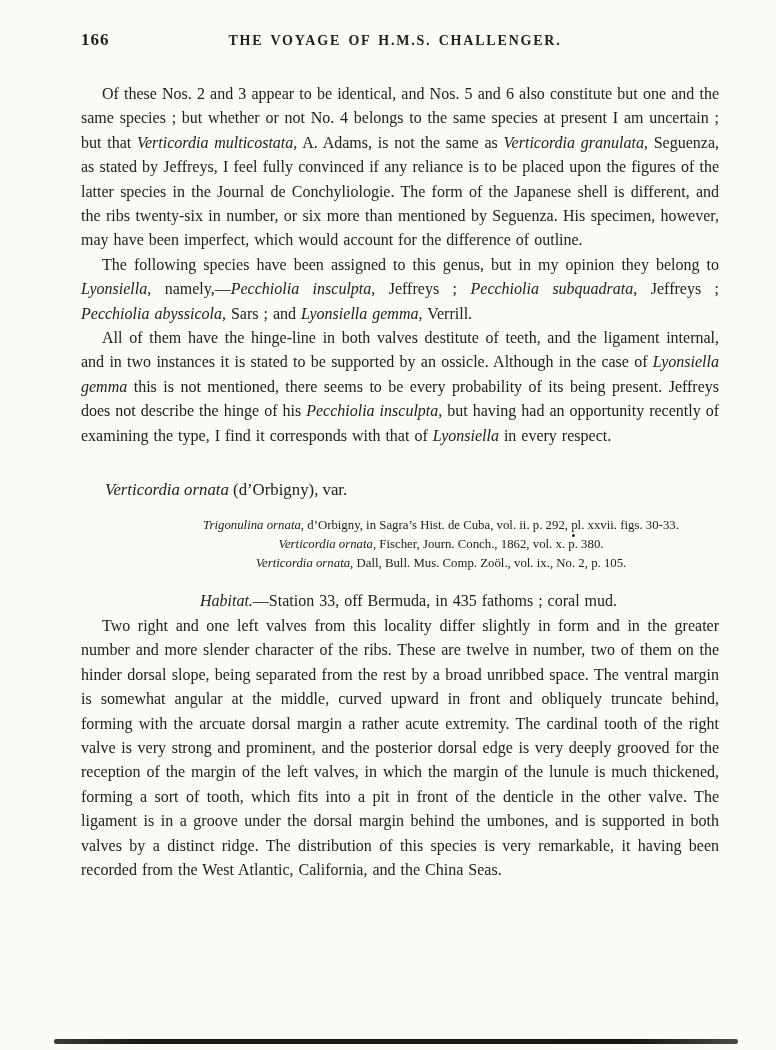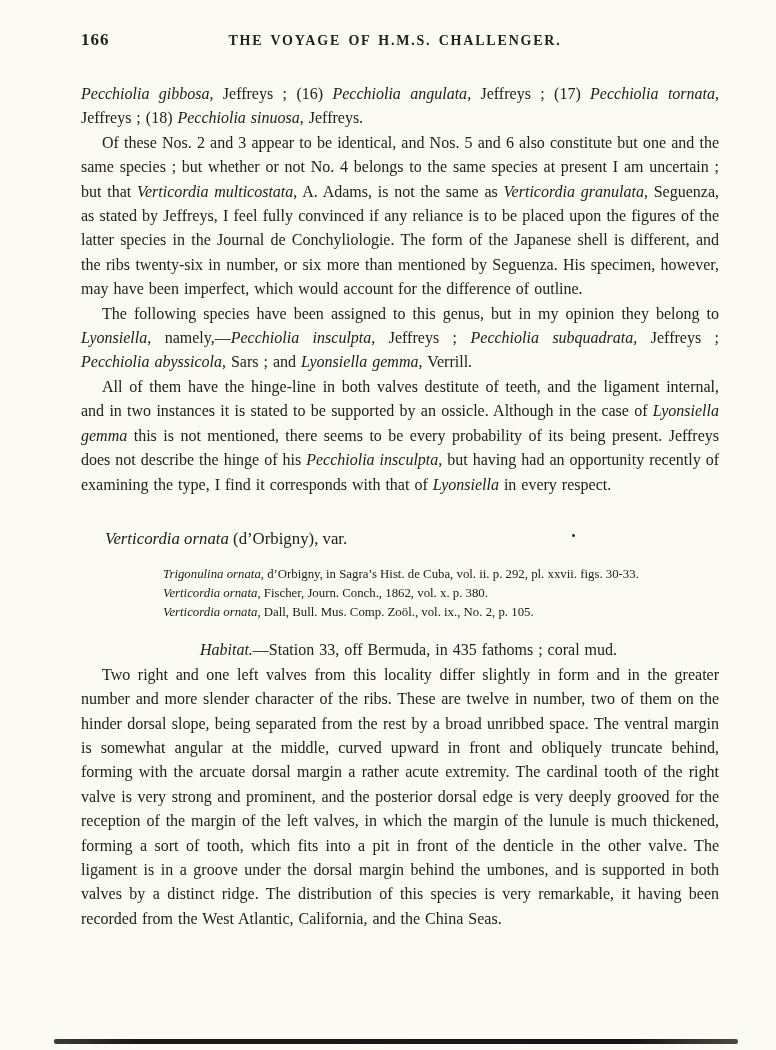--- a/index.html
+++ b/index.html
@@ -20,21 +20,21 @@
     position: absolute; left: 0; right: 10px; top: 3px; text-align: center;
     font-size: 14px; font-weight: bold; letter-spacing: 1.8px; word-spacing: 2px;
   }
 
   .para { margin: 0; font-size: 16px; line-height: 24.4px; text-align: justify; word-spacing: 1px; }
   .para.indent { text-indent: 21px; }
   .it { font-style: italic; }
 
   .species-heading { margin: 30px 0 0 24px; font-size: 16.8px; font-weight: normal; line-height: 24px; }
 
-  .synonymy { margin: 14px 0 0 82px; font-size: 12.8px; line-height: 18.8px; }
+  .synonymy { margin: 14px 0 0 82px; font-size: 12.8px; line-height: 18.8px; text-align: center; }
   .syn-line { white-space: nowrap; }
 
   .habitat { margin-top: 17px; text-indent: 17px; text-align: center; }
   .description { }
 
   .scan-edge {
     position: absolute; left: 54px; right: 38px; bottom: 6px; height: 5px;
     background: linear-gradient(90deg, #3a3a38, #191918 12%, #161616 85%, #4a4a46);
     border-radius: 2px;
   }
@@ -43,21 +43,20 @@
 </head>
 <body>
 
 <div class="page">
 
   <header class="page-header">
     <span class="page-number">166</span>
     <span class="running-title">THE VOYAGE OF H.M.S. CHALLENGER.</span>
   </header>
 
-  <p class="para"><span class="it">Pecchiolia gibbosa</span><span>, Jeffreys ; (16) </span><span class="it">Pecchiolia angulata</span><span>, Jeffreys ; (17) </span><span class="it">Pecchiolia tornata</span><span>, Jeffreys ; (18) </span><span class="it">Pecchiolia sinuosa</span><span>, Jeffreys.</span></p>
   <p class="para indent"><span>Of these Nos. 2 and 3 appear to be identical, and Nos. 5 and 6 also constitute but one and the same species ; but whether or not No. 4 belongs to the same species at present I am uncertain ; but that </span><span class="it">Verticordia multicostata</span><span>, A. Adams, is not the same as </span><span class="it">Verticordia granulata</span><span>, Seguenza, as stated by Jeffreys, I feel fully convinced if any reliance is to be placed upon the figures of the latter species in the Journal de Conchyliologie. The form of the Japanese shell is different, and the ribs twenty-six in number, or six more than mentioned by Seguenza. His specimen, however, may have been imperfect, which would account for the difference of outline.</span></p>
   <p class="para indent"><span>The following species have been assigned to this genus, but in my opinion they belong to </span><span class="it">Lyonsiella</span><span>, namely,—</span><span class="it">Pecchiolia insculpta</span><span>, Jeffreys ; </span><span class="it">Pecchiolia subquadrata</span><span>, Jeffreys ; </span><span class="it">Pecchiolia abyssicola</span><span>, Sars ; and </span><span class="it">Lyonsiella gemma</span><span>, Verrill.</span></p>
   <p class="para indent"><span>All of them have the hinge-line in both valves destitute of teeth, and the ligament internal, and in two instances it is stated to be supported by an ossicle. Although in the case of </span><span class="it">Lyonsiella gemma</span><span> this is not mentioned, there seems to be every probability of its being present. Jeffreys does not describe the hinge of his </span><span class="it">Pecchiolia insculpta</span><span>, but having had an opportunity recently of examining the type, I find it corresponds with that of </span><span class="it">Lyonsiella</span><span> in every respect.</span></p>
 
   <h2 class="species-heading"><span class="it">Verticordia ornata</span><span> (d’Orbigny), var.</span></h2>
 
   <div class="synonymy">
     <div class="syn-line"><span class="it">Trigonulina ornata</span><span>, d’Orbigny, in Sagra’s Hist. de Cuba, vol. ii. p. 292, pl. xxvii. figs. 30-33.</span></div>
     <div class="syn-line"><span class="it">Verticordia ornata</span><span>, Fischer, Journ. Conch., 1862, vol. x. p. 380.</span></div>
     <div class="syn-line"><span class="it">Verticordia ornata</span><span>, Dall, Bull. Mus. Comp. Zoöl., vol. ix., No. 2, p. 105.</span></div>

